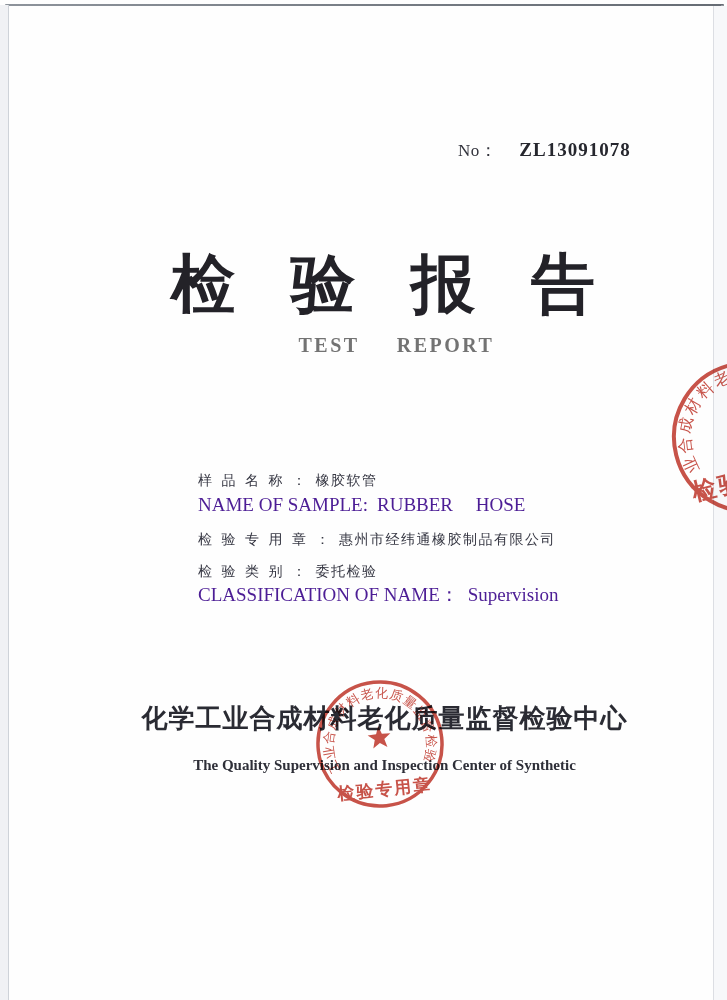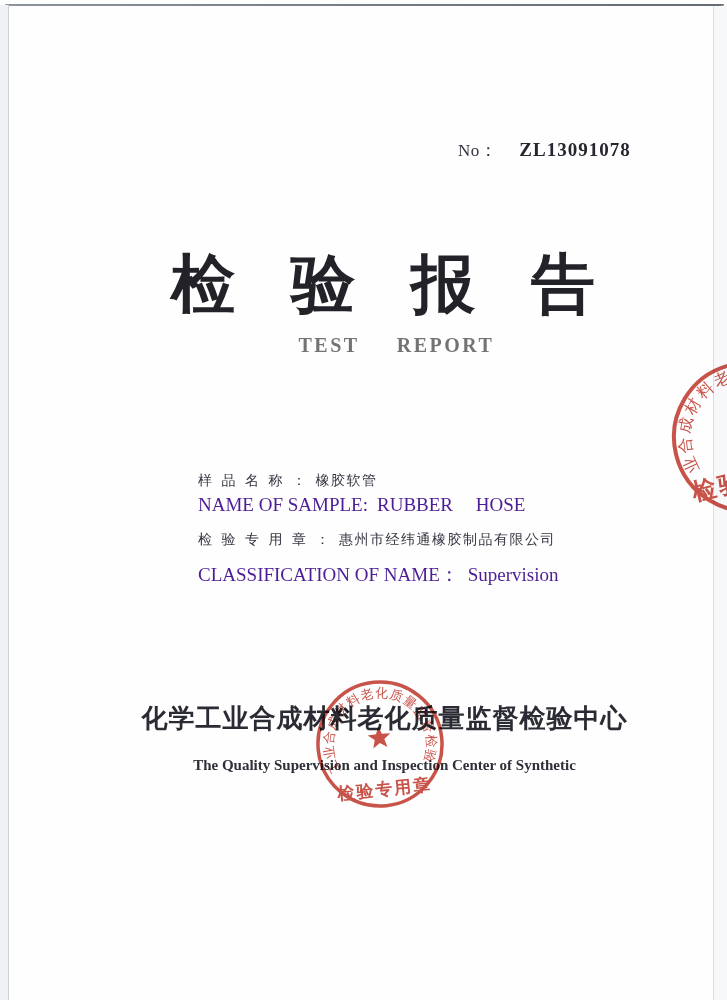--- a/index.html
+++ b/index.html
@@ -89,20 +89,23 @@
       </div>
     </div>
 
     <div class="field">
       <div class="f-cn">
         <span class="lab-cn">检验专用章：</span><span class="val-cn">惠州市经纬通橡胶制品有限公司</span>
       </div>
     </div>
 
     <div class="field">
+      <div class="f-cn">
+        <span class="lab-cn">检验类别：</span><span class="val-cn">委托检验</span>
+      </div>
       <div class="f-en">
         <span class="lab-en">CLASSIFICATION OF NAME：</span><span>Supervision</span>
       </div>
     </div>
 
   </div>
 
   <div class="org">
     <div class="org-cn">化学工业合成材料老化质量监督检验中心</div>
     <div class="org-en first">The Quality Supervision and Inspection Center of Synthetic</div>

